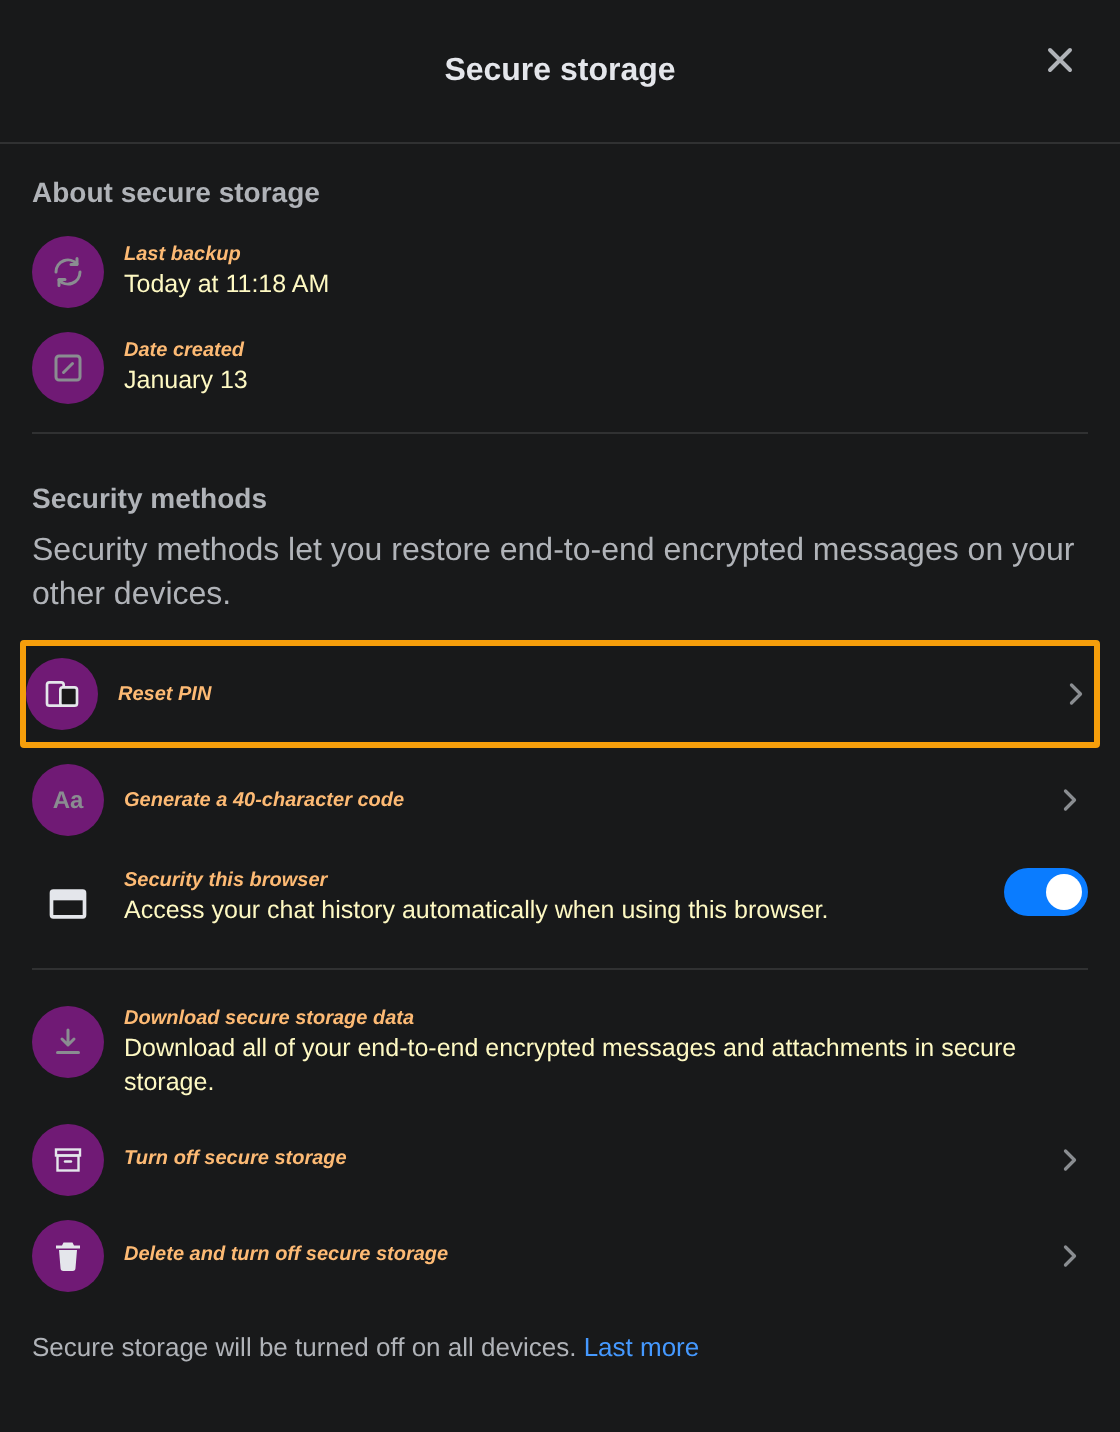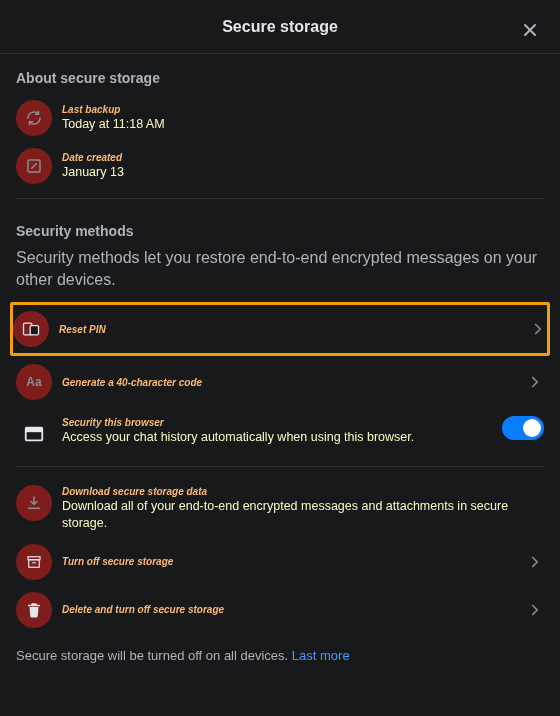--- a/index.html
+++ b/index.html
@@ -11,21 +11,21 @@
     font-family: -apple-system, BlinkMacSystemFont, "Segoe UI", Helvetica, Arial, sans-serif;
     font-size: 14px;
     overflow: hidden;
   }
   .container {
     width: 100%;
     height: 100%;
   }
   .header {
     position: relative;
-    height: 54px;
+    height: 72px;
     display: flex;
     align-items: center;
     justify-content: center;
     border-bottom: 1px solid #303132;
   }
   .header-title {
     font-size: 16px;
     font-weight: 700;
     color: #e4e6eb;
   }
@@ -63,21 +63,21 @@
     min-height: 48px;
     padding: 6px 0;
     border-radius: 8px;
   }
   .row.clickable { cursor: pointer; align-items: center; }
   .row-icon {
     width: 36px;
     height: 36px;
     flex: 0 0 36px;
     border-radius: 50%;
-    background: #7f1d1d;
+    background: #701a75;
     display: flex;
     align-items: center;
     justify-content: center;
     color: #e4e6eb;
     margin-right: 10px;
   }
   .row-icon.noBg { background: transparent; }
   .row-body {
     flex: 1 1 auto;
     min-width: 0;

